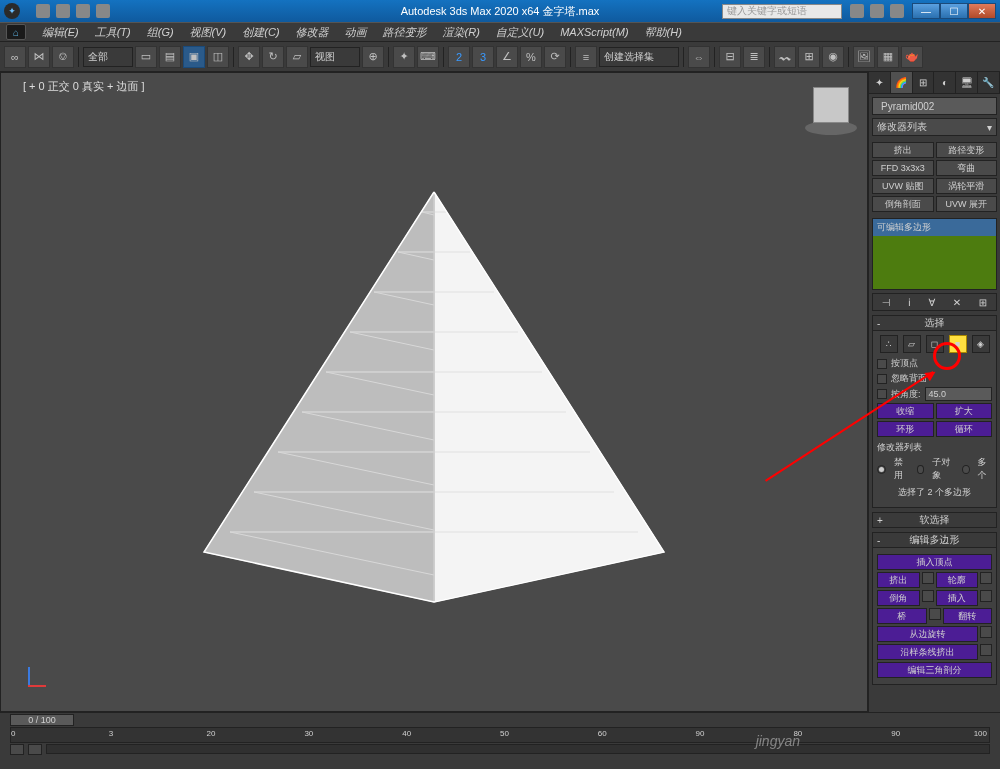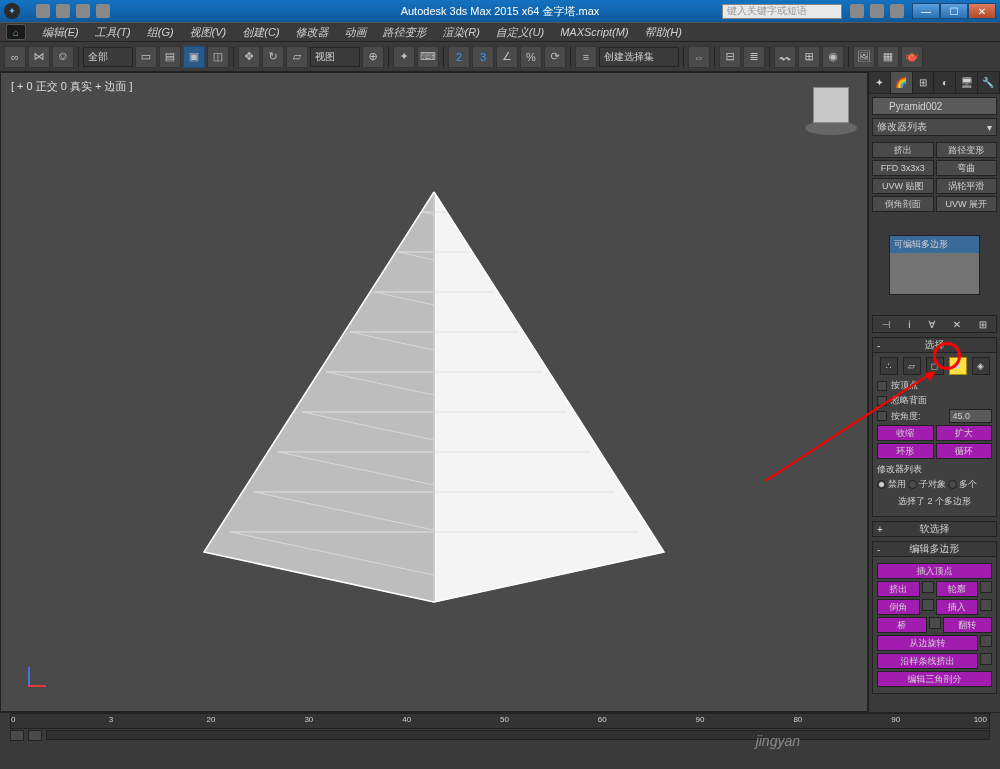--- a/index.html
+++ b/index.html
@@ -28,21 +28,21 @@
 .tbtn.blue{color:#3a9aff;}
 .tbtn.yellow{color:#e0c040;}
 .tsep{width:1px;height:20px;background:#222;margin:0 2px;}
 .tdrop{height:20px;background:#3a3a3a;border:1px solid #222;padding:0 4px;display:inline-flex;align-items:center;font-size:10px;min-width:50px;}
 
 
 .main { display:flex; height: 640px; }
 
 
 .viewport { flex:1; background:#4a4a4a; border:1px solid #222; position:relative; }
-.viewport-label { position:absolute; top:6px; left:10px; color:#ddd; font-size:11px; }
+.viewport-label { position:absolute; top:6px; left:22px; color:#ddd; font-size:11px; }
 .viewcube { position:absolute; top:10px; right:10px; width:52px; height:52px; }
 .viewcube-base{position:absolute;bottom:0;width:52px;height:14px;background:#666;border-radius:50%;}
 .viewcube-cube{position:absolute;top:4px;left:8px;width:36px;height:36px;background:#c8c8c8;border:1px solid #888;transform:rotate(0deg);}
 
 
 .pyramid { position:absolute; left:50%; top:50%; transform:translate(-50%,-48%); }
 
 
 .axis{position:absolute;left:14px;bottom:14px;width:30px;height:30px;}
 .axis .z{position:absolute;left:13px;top:0;width:2px;height:18px;background:#3a7ae0;}
@@ -52,43 +52,43 @@
 
 .anno-circle{position:absolute;width:28px;height:28px;border:3px solid #ff0000;border-radius:50%;z-index:50;}
 .anno-arrow{position:absolute;border-top:2px solid #ff0000;transform-origin:0 0;z-index:49;}
 .anno-arrow::after{content:'';position:absolute;right:-2px;top:-5px;border-left:10px solid #ff0000;border-top:5px solid transparent;border-bottom:5px solid transparent;}
 
 
 .cmdpanel { width:132px; background:#3a3a3a; border-left:1px solid #222; display:flex; flex-direction:column; font-size:10px;}
 .cmd-tabs{display:flex;height:22px;background:#333;border-bottom:1px solid #222;}
 .cmd-tab{flex:1;display:flex;align-items:center;justify-content:center;border-right:1px solid #222;}
 .cmd-tab.active{background:#505050;}
-.obj-name{height:18px;background:#5a5a5a;border:1px solid #222;margin:3px;padding:0 16px;display:flex;align-items:center;}
+.obj-name{height:18px;background:#5a5a5a;border:1px solid #222;margin:3px;padding:0 8px;display:flex;align-items:center;}
 .mod-list-drop{height:18px;background:#4a4a4a;border:1px solid #222;margin:0 3px 3px 3px;padding:0 4px;display:flex;align-items:center;position:relative;}
 .mod-list-drop::after{content:'▾';position:absolute;right:4px;}
 .mod-btns{display:grid;grid-template-columns:1fr 1fr;gap:2px;margin:3px;}
 .mod-btn{height:16px;background:#4a4a4a;border:1px solid #222;display:flex;align-items:center;justify-content:center;font-size:9px;}
-.mod-stack{height:60px;background:#737373;border:1px solid #222;margin:20px;}
+.mod-stack{height:72px;background:#4d7c0f;border:1px solid #222;margin:3px;}
 .stack-item{background:#3a6a9a;padding:2px 4px;font-size:9px;}
 .stack-toolbar{display:flex;justify-content:space-around;height:18px;align-items:center;margin:0 3px;border:1px solid #222;background:#3a3a3a;}
 .stack-toolbar span{font-size:10px;}
 
 .rollout{margin:4px 3px 0 3px;}
 .rollout-head{height:16px;background:#3a3a3a;border:1px solid #222;display:flex;align-items:center;justify-content:center;font-size:10px;position:relative;}
 .rollout-head .pm{position:absolute;left:4px;}
 .rollout-body{border:1px solid #222;border-top:none;background:#404040;padding:4px;}
 .sub-icons{display:flex;justify-content:space-around;margin-bottom:4px;}
 .sub-icon{width:18px;height:18px;border:1px solid #222;background:#3a3a3a;display:flex;align-items:center;justify-content:center;font-size:9px;}
 .sub-icon.sel{background:#ffe040;border:1px solid #aa8800;position:relative;}
 .chk-row{display:flex;align-items:center;gap:4px;margin:2px 0;font-size:9px;}
 .chk{width:10px;height:10px;border:1px solid #222;background:#4a4a4a;}
-.spinner{height:14px;background:#5a5a5a;border:1px solid #222;display:flex;align-items:center;padding:0 3px;font-size:9px;flex:1;margin-left:24px;}
+.spinner{height:14px;background:#5a5a5a;border:1px solid #222;display:flex;align-items:center;padding:0 3px;font-size:9px;flex:1;}
 .btn-row{display:flex;gap:2px;margin:2px 0;}
-.small-btn{flex:1;height:16px;background:#a21caf;border:1px solid #222;display:flex;align-items:center;justify-content:center;font-size:9px;}
-.radio-row{display:flex;align-items:center;gap:2px;margin:2px 0;font-size:9px;}
+.small-btn{flex:1;height:16px;background:#4c1d95;border:1px solid #222;display:flex;align-items:center;justify-content:center;font-size:9px;}
+.radio-row{display:flex;align-items:center;gap:8px;margin:2px 0;font-size:9px;}
 .radio{width:9px;height:9px;border:1px solid #222;border-radius:50%;background:#4a4a4a;}
 .radio.on::after{content:'';display:block;width:5px;height:5px;background:#ccc;border-radius:50%;margin:1px;}
 .sel-info{text-align:center;font-size:9px;margin:4px 0;}
 .tiny-sq{width:12px;height:12px;border:1px solid #222;background:#4a4a4a;margin-left:auto;}
 
 
 .timeline-area{height:57px;background:#3a3a3a;border-top:1px solid #222;}
 .time-slider{height:14px;display:flex;align-items:center;padding:0 10px;}
 .slider-thumb{width:64px;height:12px;background:#5a5a5a;border:1px solid #222;display:flex;align-items:center;justify-content:center;font-size:9px;}
 .ruler{height:16px;background:#333;border:1px solid #222;margin:0 10px;position:relative;font-size:8px;}
@@ -102,21 +102,21 @@
 <body>
 
 <div class="titlebar">
   <span class="icon">✦</span>
   <div class="tb-icons">
     <span class="tb-icon"></span>
     <span class="tb-icon"></span>
     <span class="tb-icon"></span>
     <span class="tb-icon"></span>
   </div>
-  <span class="title">Autodesk 3ds Max 2015 x64   金字塔.max</span>
+  <span class="title">Autodesk 3ds Max 2020 x64   金字塔.max</span>
   <span class="search">键入关键字或短语</span>
   <div class="tb-icons">
     <span class="tb-icon"></span>
     <span class="tb-icon"></span>
     <span class="tb-icon"></span>
   </div>
   <div class="winbtns">
     <span class="winbtn">—</span>
     <span class="winbtn">☐</span>
     <span class="winbtn close">✕</span>
@@ -357,20 +357,23 @@
           </div>
       </div>
     </div>
   </div>
 </div>
 
 <div class="anno-circle" style="left:933px; top:342px;"></div>
 <div class="anno-arrow" style="left:765px; top:480px; width:200px; transform:rotate(-33deg);"></div>
 
 <div class="timeline-area">
+  <div class="time-slider">
+    <div class="slider-thumb">0 / 100</div>
+  </div>
   <div class="ruler">
     <span style="left:0%">0</span>
     <span style="left:10%">3</span>
     <span style="left:20%">20</span>
     <span style="left:30%">30</span>
     <span style="left:40%">40</span>
     <span style="left:50%">50</span>
     <span style="left:60%">60</span>
     <span style="left:70%">90</span>
     <span style="left:80%">80</span>

